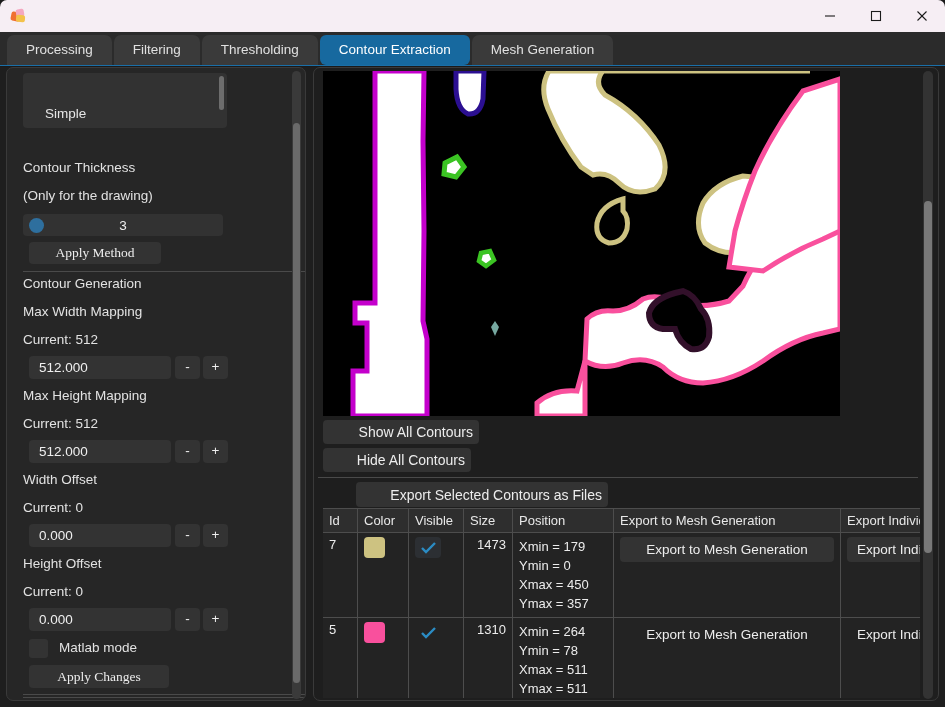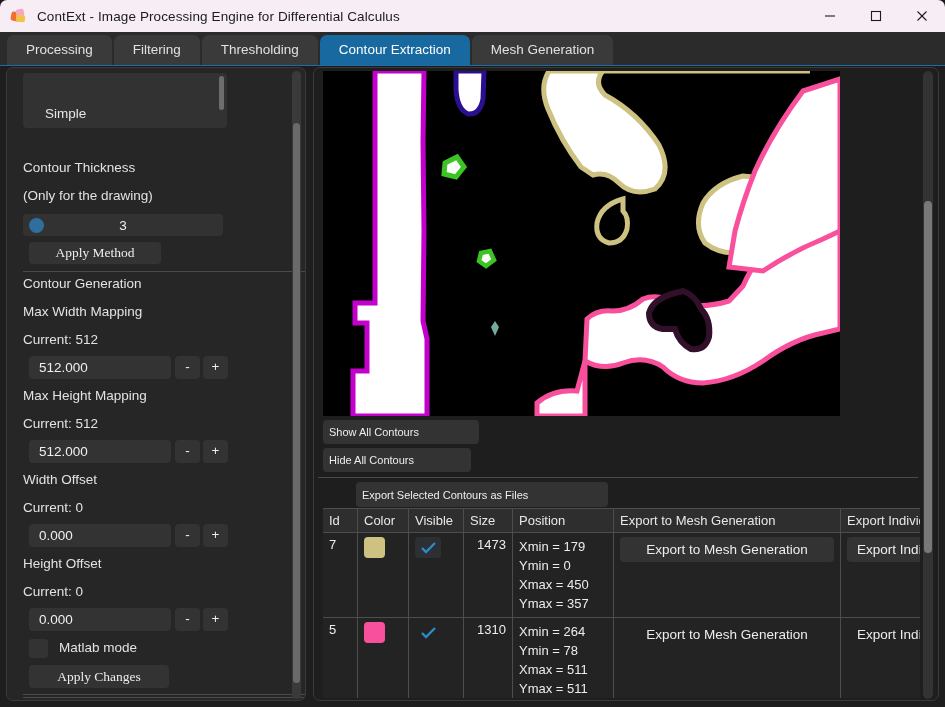--- a/index.html
+++ b/index.html
@@ -83,20 +83,21 @@
     color: #e0e0e0;
     font-size: 13.5px;
     border-top-left-radius: 7px;
     border-top-right-radius: 7px;
     margin-right: 2px;
     white-space: nowrap;
   }
   .tab.active {
     background: #17699f;
     color: #ffffff;
+    border-radius: 6px;
   }
 
   
   .workspace {
     position: absolute;
     left: 0; top: 67px;
     width: 945px; height: 640px;
     background: #1e1e1e;
   }
 
@@ -262,23 +263,23 @@
     overflow: hidden;
   }
   .imgbox svg { display: block; }
 
   .rbtn {
     position: absolute;
     background: #333333;
     color: #ededed;
     border: none;
     border-radius: 4px;
-    font-size: 11px;
+    font-size: 14px;
     font-family: "Liberation Sans", sans-serif;
-    text-align: left;
+    text-align: right;
     white-space: nowrap;
   }
   .rhr {
     position: absolute;
     left: 4px;
     width: 600px;
     height: 1px;
     background: #4a4a4a;
   }
 
@@ -378,21 +379,20 @@
 </style>
 </head>
 <body>
 
 <div class="titlebar">
   <div class="app-icon">
     <div class="sh1"></div>
       <div class="sh2"></div>
       <div class="sh3"></div>
   </div>
-  <div class="title-text">ContExt - Image Processing Engine for Differential Calculus</div>
   <div class="winbtns">
     <div class="winbtn">
       <svg width="12" height="12" viewBox="0 0 12 12">
           <line x1="1" y1="6" x2="11" y2="6" stroke="#1b1b1b" stroke-width="1.1"></line>
         </svg>
     </div>
     <div class="winbtn">
       <svg width="12" height="12" viewBox="0 0 12 12">
           <rect x="1.5" y="1.5" width="9" height="9" fill="none" stroke="#1b1b1b" stroke-width="1.1"></rect>
         </svg>

